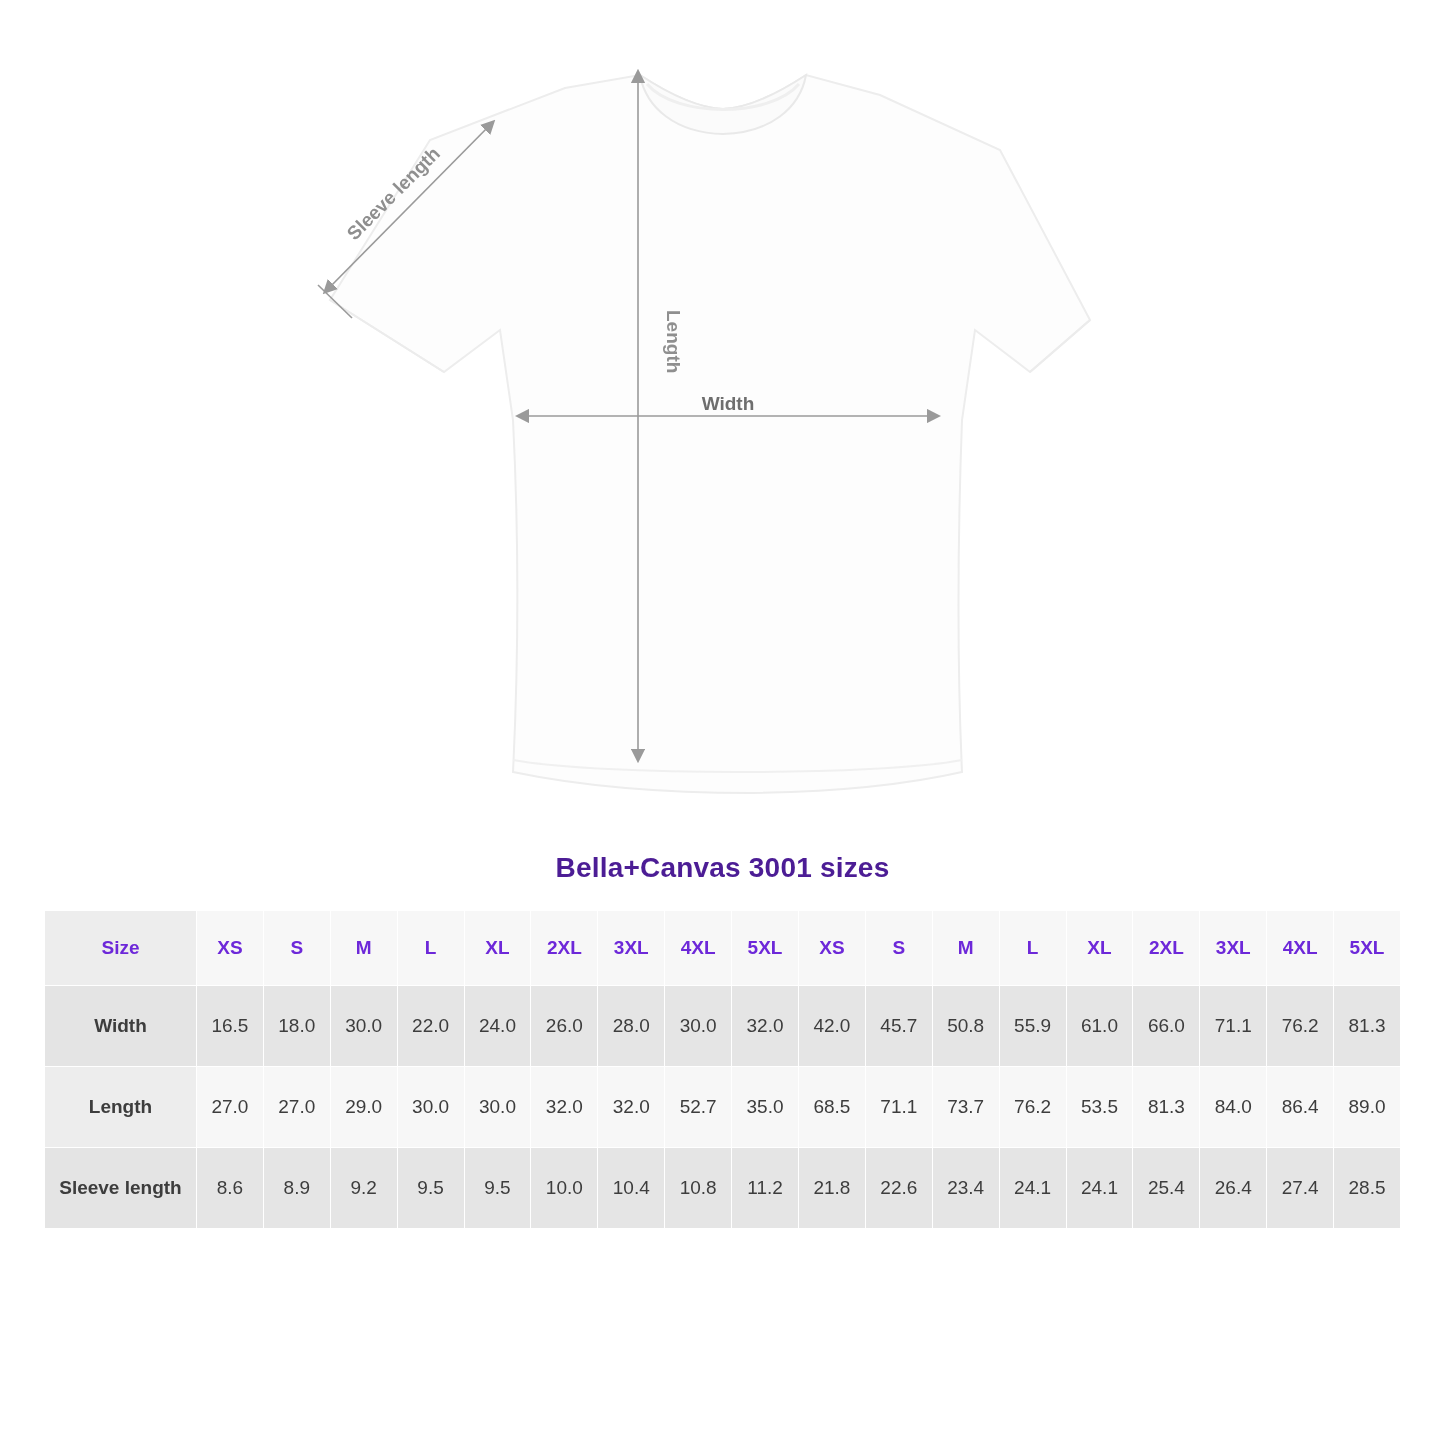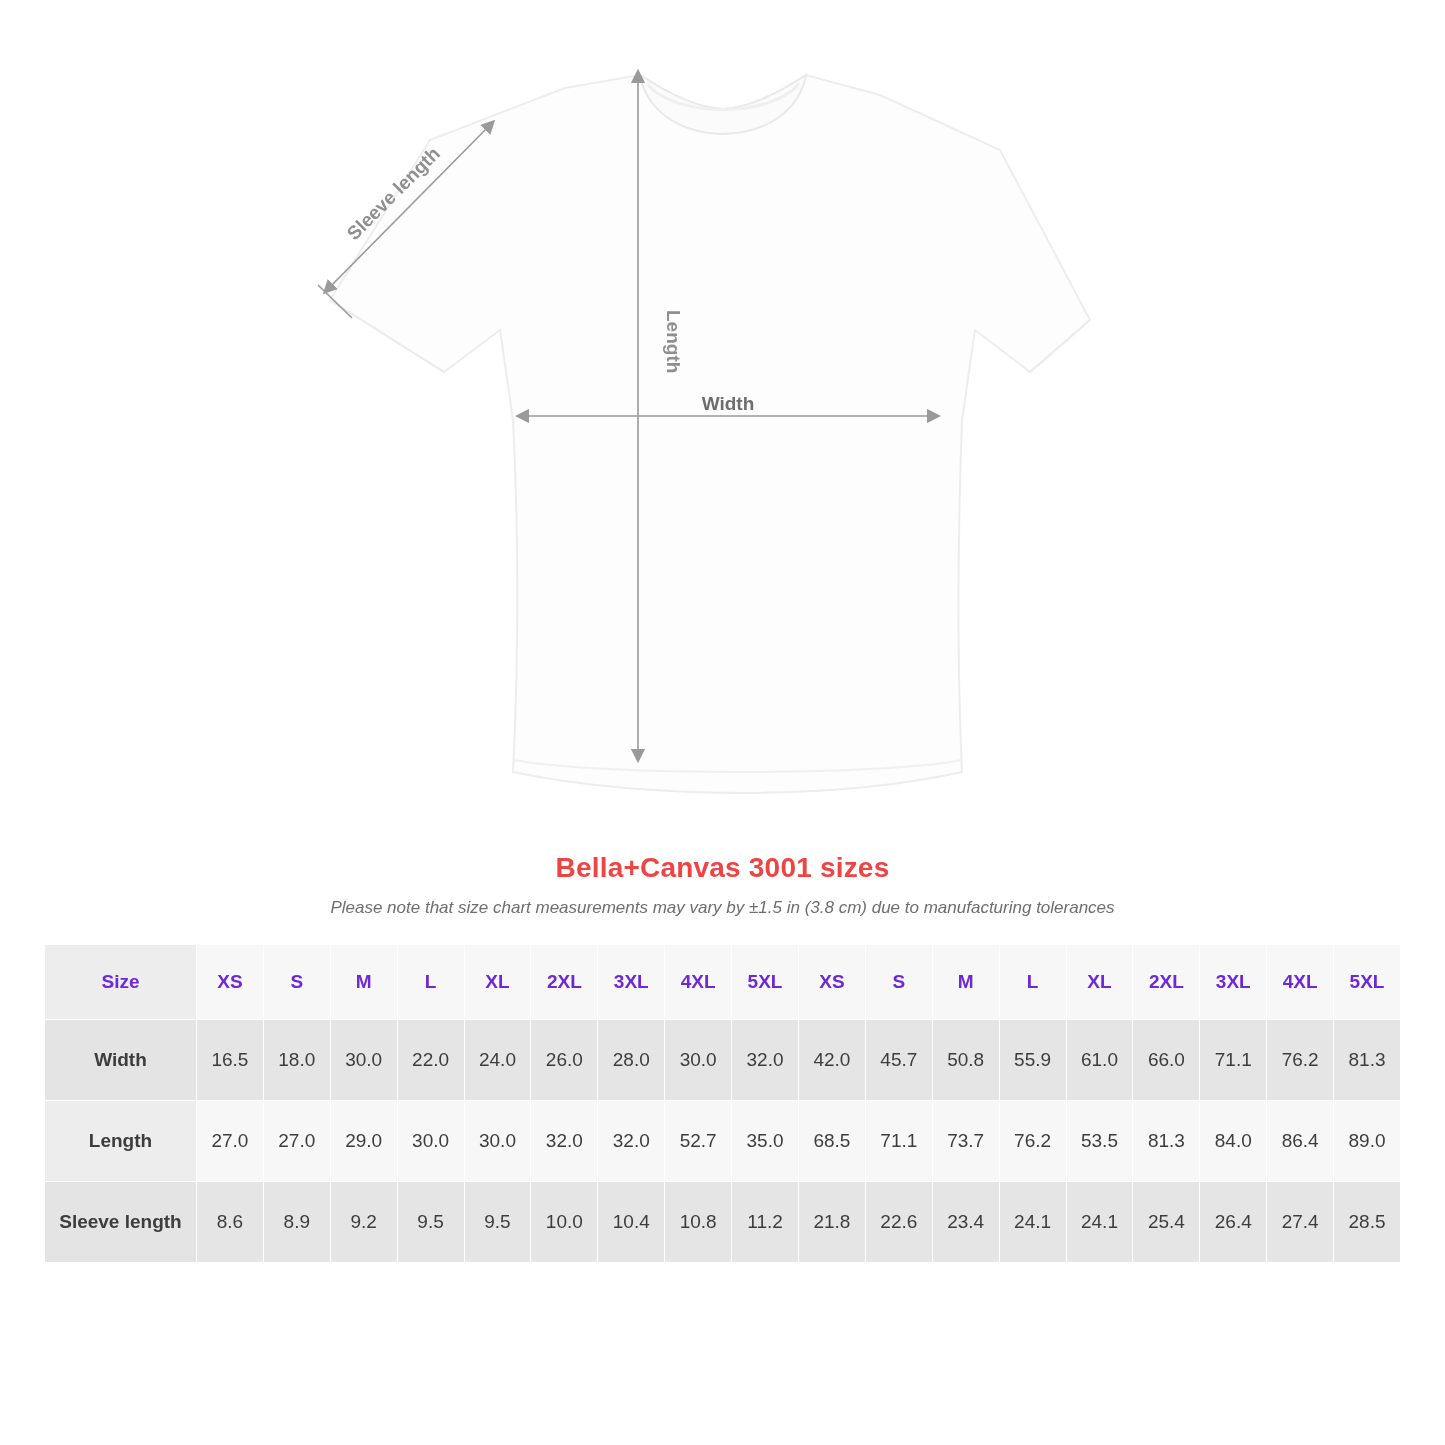--- a/index.html
+++ b/index.html
@@ -29,21 +29,21 @@
   }
   .illustration svg {
     display: block;
   }
 
   
   .chart-title {
     text-align: center;
     font-size: 28px;
     font-weight: bold;
-    color: #ef4444;
+    color: #4c1d95;
     margin: 0;
     padding-top: 22px;
     letter-spacing: 0.2px;
   }
   .chart-note {
     text-align: center;
     font-size: 17px;
     font-style: italic;
     color: #6e6e6e;
     margin: 0;
@@ -180,21 +180,20 @@
 
       <g>
         <line x1="493" y1="122" x2="325" y2="292" stroke="#9a9a9a" stroke-width="1.6" marker-start="url(#arrowStart)" marker-end="url(#arrowEnd)"></line>
         <line x1="318" y1="285" x2="352" y2="318" stroke="#9a9a9a" stroke-width="1.6"></line>
         <text x="398" y="198" fill="#8f8f8f" font-family="Liberation Sans, sans-serif" font-size="19" font-weight="bold" text-anchor="middle" transform="rotate(-45 398 198)">Sleeve length</text>
       </g>
     </svg>
   </div>
 
   <h1 class="chart-title">Bella+Canvas 3001 sizes</h1>
-  <p class="chart-note">Please note that size chart measurements may vary by ±1.5 in (3.8 cm) due to manufacturing tolerances</p>
 
   <div class="table-wrap">
     <table class="size-table">
       <colgroup>
         <col class="col-label">
         <col class="col-data">
           <col class="col-data">
           <col class="col-data">
         <col class="col-data">
           <col class="col-data">

